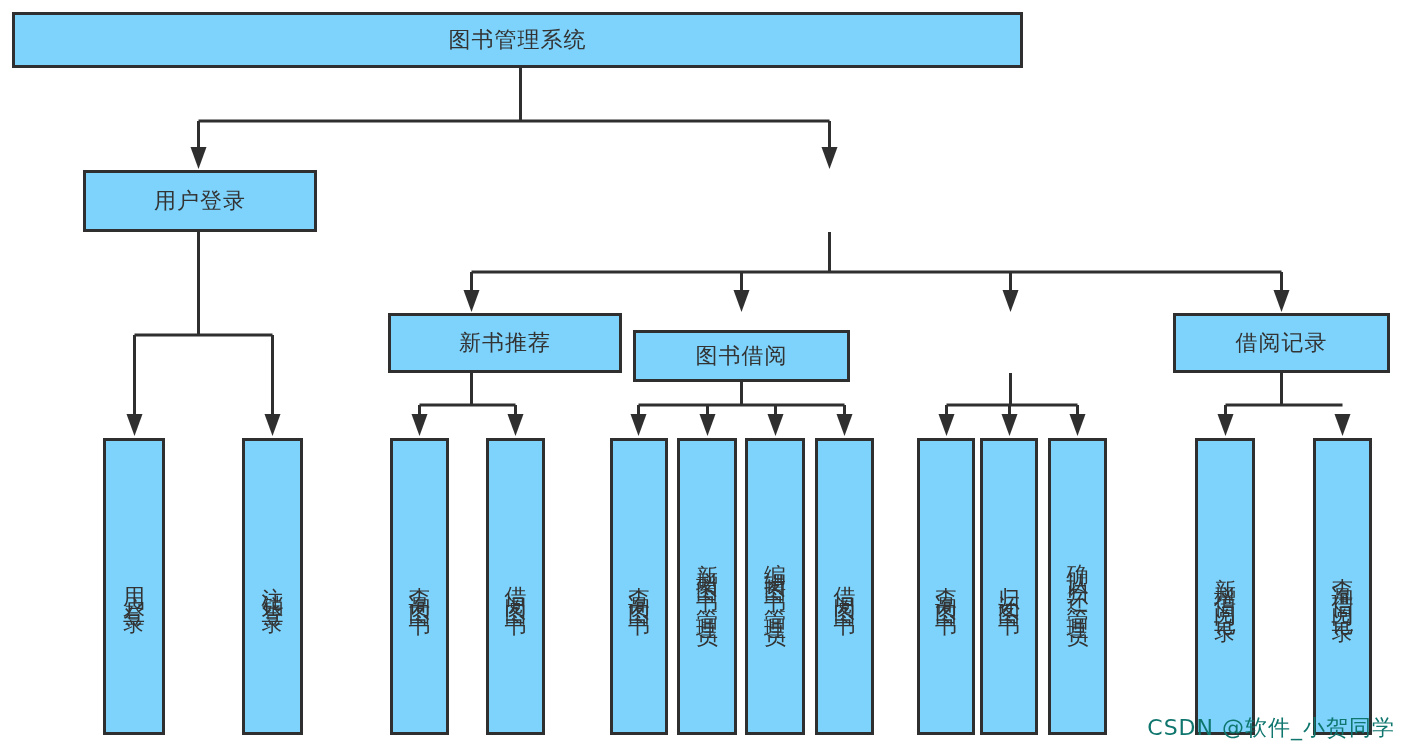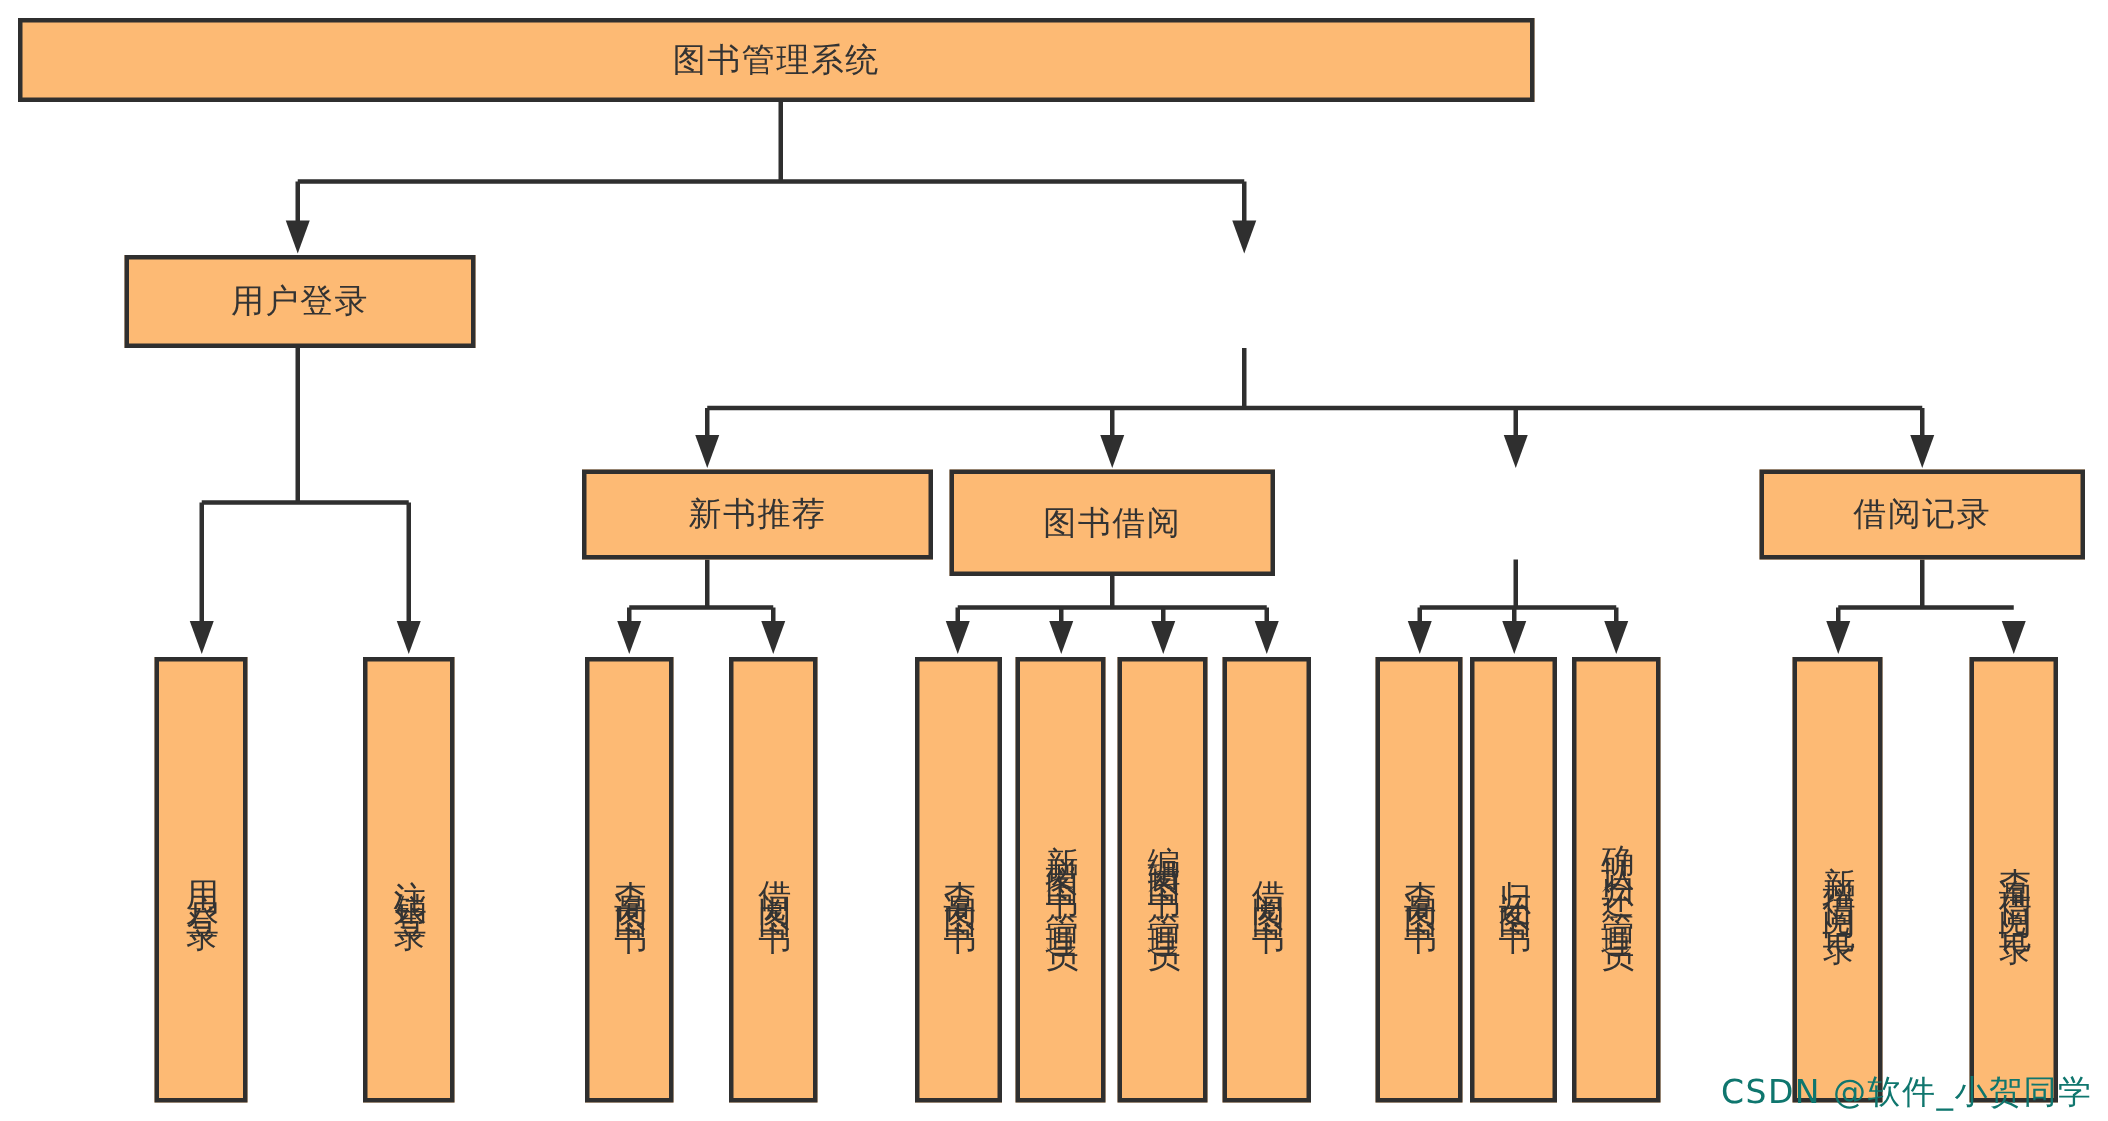--- a/index.html
+++ b/index.html
@@ -15,37 +15,37 @@
   }
   .connector-layer {
     position: absolute; left: 0; top: 0;
     width: 1405px; height: 747px;
     pointer-events: none;
   }
   .box {
     position: absolute;
     box-sizing: border-box;
     border: 3px solid #2f2f2f;
-    background: #fdba74;
+    background: #7dd3fc;
     display: flex;
     align-items: center;
     justify-content: center;
     color: #333333;
   }
   .h-label {
     font-size: 22px;
     letter-spacing: 1px;
     white-space: nowrap;
     color: #333333;
   }
   .root-box    { left: 12px;   top: 12px;  width: 1011px; height: 56px; }
   .lvl2-a      { left: 83px;   top: 170px; width: 234px;  height: 62px; }
   .lvl2-b      { left: 712px;  top: 170px; width: 235px;  height: 62px; }
   .cat-1       { left: 351px;  top: 313px; width: 234px;  height: 60px; margin-left: 37px; }
-  .cat-2       { left: 633px;  top: 313px; width: 217px;  height: 71px; }
+  .cat-2       { left: 633px;  top: 330px; width: 217px;  height: 52px; }
   .cat-3       { left: 903px;  top: 313px; width: 215px;  height: 60px; }
   .cat-4       { left: 1173px; top: 313px; width: 217px;  height: 60px; }
   .leaf        { top: 438px; height: 297px; }
   .leaf .v-label {
     writing-mode: vertical-rl;
     text-orientation: mixed;
     font-size: 22px;
     line-height: 1;
     letter-spacing: 9px;
     white-space: nowrap;

